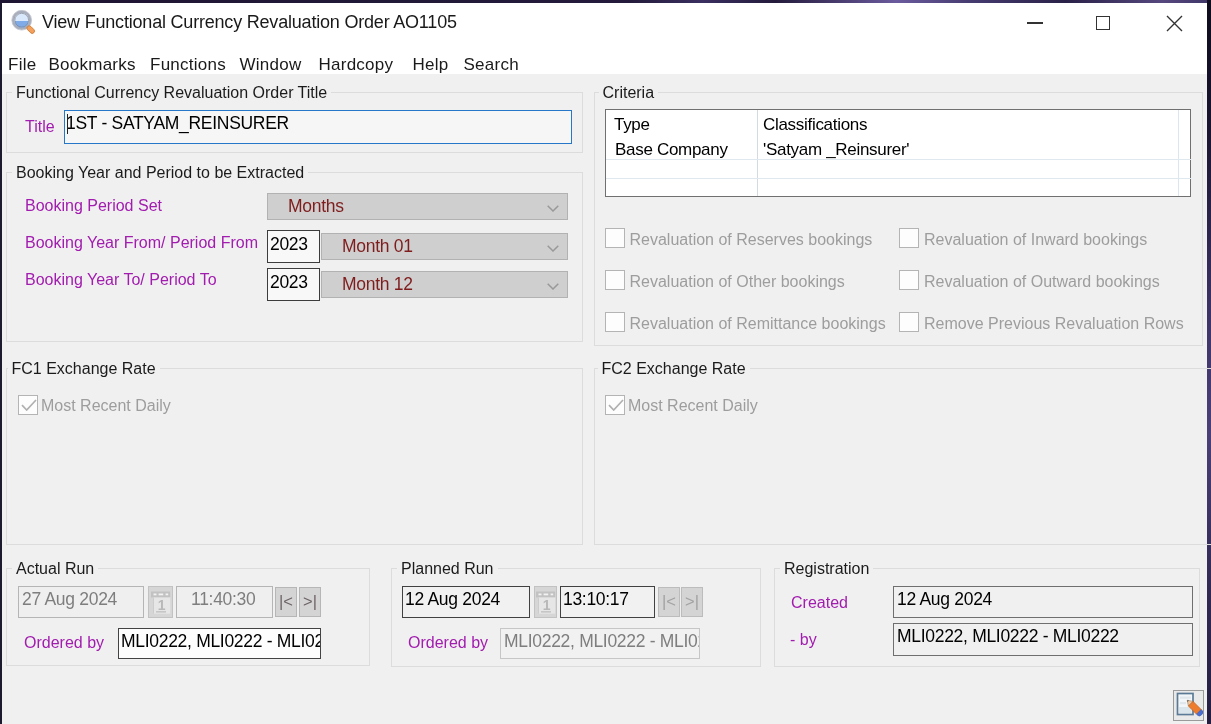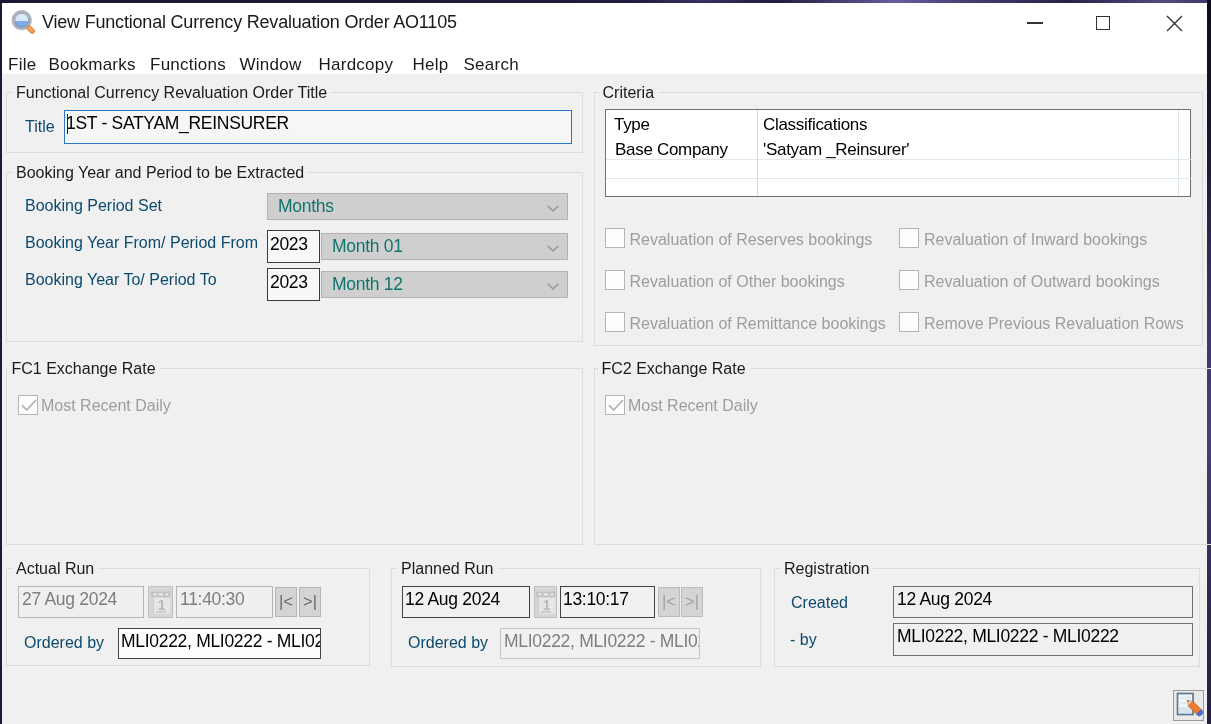--- a/index.html
+++ b/index.html
@@ -12,25 +12,25 @@
   #leftstrip { left:0; top:3px; width:2px; height:721px; background:#1c1a2e; }
   #rightstrip { right:0; top:0; width:4px; height:724px;
     background:linear-gradient(180deg,#0f0c1d 0%,#1a1430 18%,#40356a 45%,#4a3f77 60%,#332a55 80%,#251e41 100%); }
   #titlebar { left:2px; top:3px; width:1205px; height:45px; background:#ffffff; }
   #menubar { left:2px; top:48px; width:1205px; height:26px; background:#ffffff; }
   #client { left:2px; top:74px; width:1205px; height:650px; background:#f0f0f0; }
   .menuitem { position:absolute; top:55px; font-size:17px; letter-spacing:0.25px; color:#1a1a1a; }
   
   .group { position:absolute; border:1px solid #dcdcdc; }
   .group > .glabel { position:absolute; top:-9px; left:5px; background:#f0f0f0; padding:0 4px; font-size:16px; color:#1b1b1b; white-space:nowrap; }
-  .lbl { position:absolute; font-size:16px; color:#0c4a6e; white-space:nowrap; }
+  .lbl { position:absolute; font-size:16px; color:#a21caf; white-space:nowrap; }
   .dis { color:#7e7e7e; }
   
   .field { position:absolute; font-size:17.5px; letter-spacing:-0.3px; white-space:nowrap; overflow:hidden; line-height:25px; }
-  .dropdown { position:absolute; background:#cfcfcf; border:1px solid #b2b2b2; color:#0f766e; font-size:17.5px; letter-spacing:-0.3px; line-height:24px; padding-left:10px; overflow:hidden; }
+  .dropdown { position:absolute; background:#cfcfcf; border:1px solid #b2b2b2; color:#7f1d1d; font-size:17.5px; letter-spacing:-0.3px; line-height:24px; padding-left:20px; overflow:hidden; }
   .chev { position:absolute; right:8px; top:11px; width:12px; height:7px; }
   .cb { position:absolute; width:20px; height:20px; background:#fdfdfd; border:1px solid #b4b4b4; }
   .cblabel { position:absolute; font-size:16px; color:#9d9d9d; white-space:nowrap; }
 </style>
 </head>
 <body>
 <div class="abs" id="titlebar"></div>
 <div class="abs" id="menubar"></div>
 <div class="abs" id="client"></div>
 <div class="abs" id="topstrip"></div>
@@ -144,21 +144,21 @@
   <rect x="1" y="1.5" width="19.2" height="6" fill="#c2c2c2"></rect>
   <rect x="2.8" y="7.5" width="17.4" height="16.2" fill="#e6e6e6"></rect>
   <rect x="2.8" y="7.5" width="1.2" height="16.2" fill="#cccccc"></rect>
   <rect x="3.5" y="3.5" width="3" height="1.8" fill="#f2f2f2"></rect>
   <rect x="8.6" y="3.5" width="4.6" height="1.8" fill="#f2f2f2"></rect>
   <rect x="15.6" y="3.5" width="2.6" height="1.8" fill="#f2f2f2"></rect>
   <text x="11.6" y="19.5" font-family="Liberation Sans, sans-serif" font-size="14" font-weight="bold" fill="#b8b8b8" text-anchor="middle">1</text>
   <rect x="6" y="21" width="10" height="1.6" fill="#c6c6c6"></rect>
 </svg>
   </div>
-<div class="field dis" style="left:176px;top:586px;width:97px;height:32px;background:#efefef;border:1px solid #b5b5b5;padding-left:3px;">11:40:30</div>
+<div class="field dis" style="left:176px;top:586px;width:97px;height:32px;background:#efefef;border:1px solid #b5b5b5;padding-left:14px;">11:40:30</div>
 <div class="abs" style="left:275px;top:587px;width:22px;height:30px;background:#d4d4d4;border:1.5px solid #b6b6b6;font-size:16.5px;color:#6e6468;text-align:center;line-height:27px;">|&lt;</div>
 <div class="abs" style="left:299px;top:587px;width:22px;height:30px;background:#d4d4d4;border:1.5px solid #b6b6b6;font-size:16.5px;color:#6e6468;text-align:center;line-height:27px;">&gt;|</div>
 <div class="lbl" style="left:24px;top:634px;">Ordered by</div>
 <div class="field" style="left:118px;top:628px;width:203px;height:31px;background:#fdfdfd;border:1px solid #434343;color:#000;padding-left:2px;">MLI0222, MLI0222 - MLI0222</div>
 
 <div class="group" style="left:391px;top:568px;width:370px;height:99px;">
   <span class="glabel" style="left:5px;">Planned Run</span>
 </div>
 <div class="field" style="left:402px;top:586px;width:128px;height:32px;background:#f1f1f1;border:1.5px solid #414141;color:#000;padding-left:2px;">12 Aug 2024</div>
 <div class="abs" style="left:534px;top:586px;width:23px;height:32px;background:#d6d6d6;border:1px solid #c2c2c2;">

